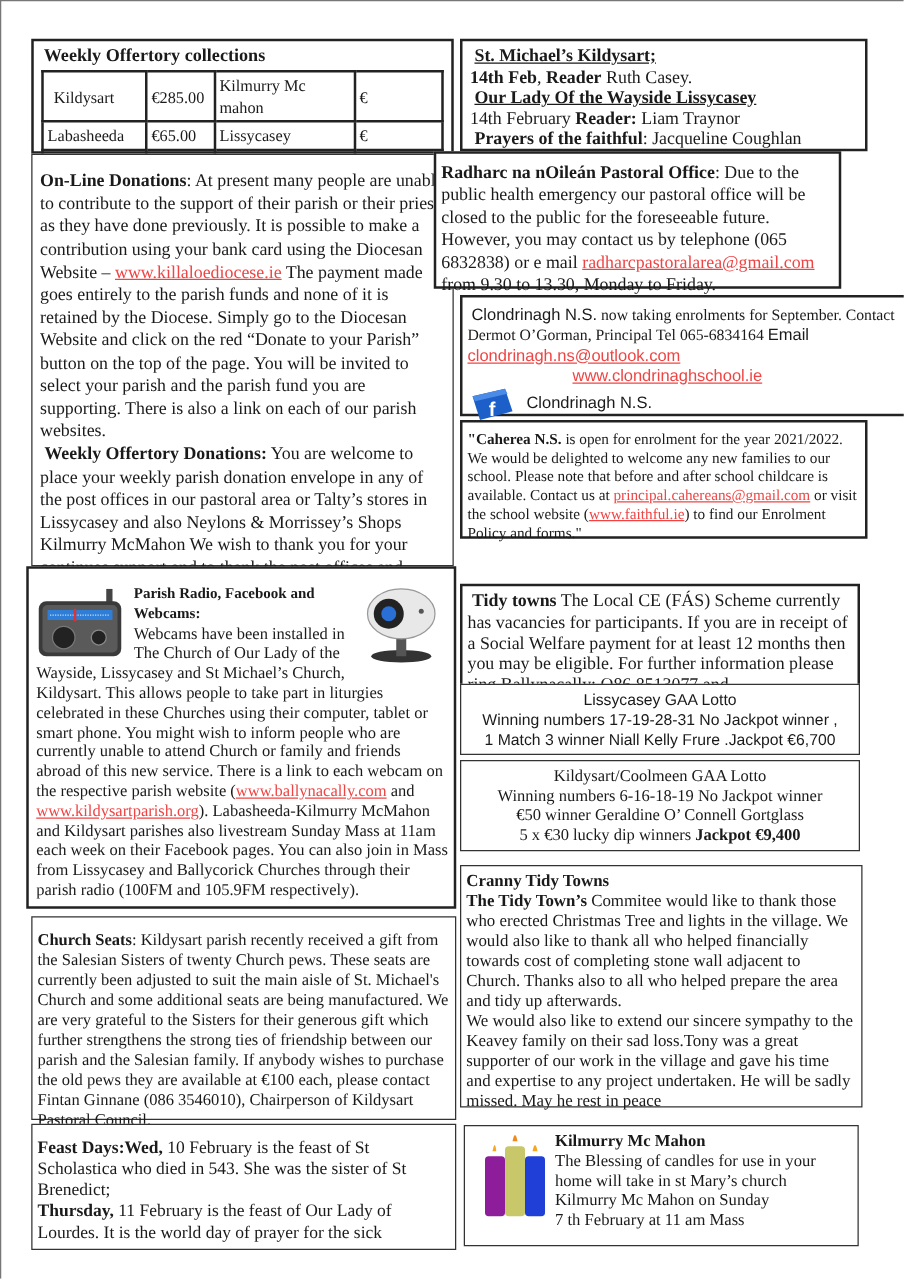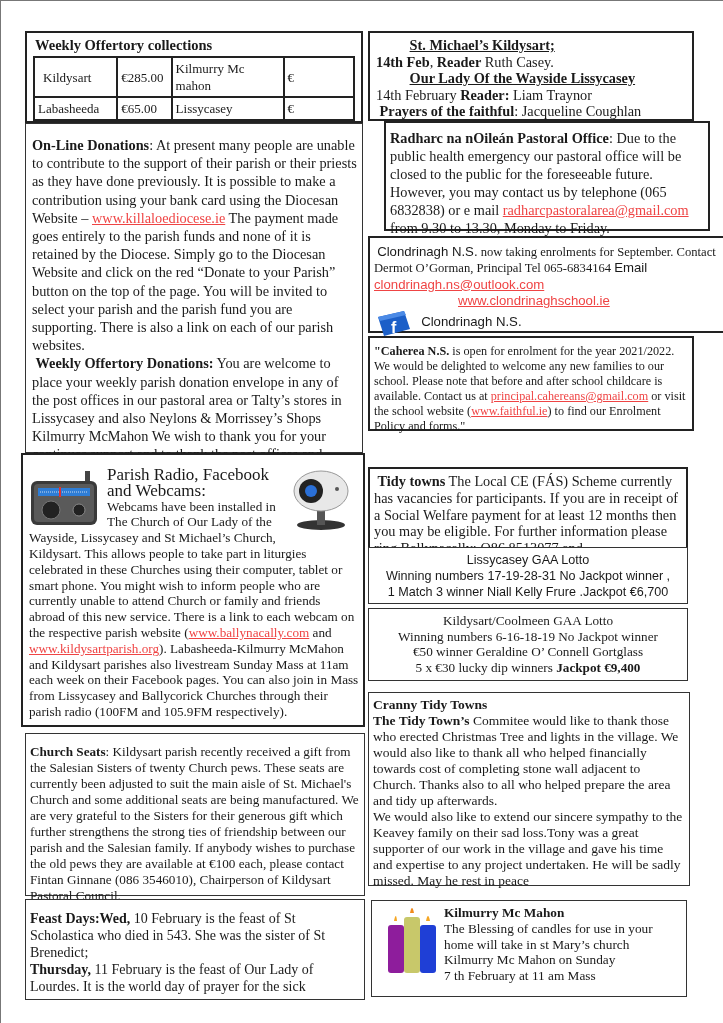--- a/index.html
+++ b/index.html
@@ -4,43 +4,43 @@
 <style>
   html, body { margin:0; padding:0; background:#fff; }
   body { width:723px; height:1023px; position:relative; overflow:hidden;
          font-family:"Liberation Serif", serif; color:#1a1a1a; }
   .page-edge { position:absolute; left:0; top:0; width:723px; height:1023px;
                border-top:1px solid #777; border-left:1px solid #777; box-sizing:border-box; }
   .box { position:absolute; border:2px solid #222; box-sizing:border-box; background:#fff;
          font-size:14px; line-height:17px; padding:2px 4px; }
   .box.thin { border:1.5px solid #333; }
   b, .b { font-weight:bold; }
-  .u { text-decoration:underline;margin-left:30px; }
+  .u { text-decoration:underline; }
   a, .link { color:#ef4444; text-decoration:underline; }
   .sans { font-family:"Liberation Sans", sans-serif; }
   p { margin:0; }
 
   
   #offertory { left:25px; top:31px; width:338px; height:92px; padding:4px 6px; }
   #offertory h3 { margin:0 0 2px 2px; font-size:14.5px; }
   #offertory table { border-collapse:collapse; width:100%; font-size:13px; }
   #offertory td { border:2px solid #222; padding:2px 3px; height:17px; }
 
   #donations { left:25px; top:123px; width:338px; height:330px; padding:12px 4px 4px 6px; font-size:14.3px; line-height:18.2px; }
 
   #radio { left:21px; top:453px; width:344px; height:274px; padding:12px 4px 4px 6px; font-size:13.2px; line-height:15.8px; }
   #radio .icon-radio { float:left; width:70px; height:56px; margin:4px 8px 0 0; }
   #radio .icon-cam { float:right; width:62px; height:62px; margin:2px 8px 0 6px; }
-  #radio .title { font-size:17px; font-weight:normal; margin-left:4px; }
+  #radio .title { font-size:12px; font-weight:bold; margin-left:4px; }
 
   #seats { left:25px; top:733px; width:340px; height:163px; padding:10px 4px 4px 4px; font-size:13.2px; line-height:16px; }
   #feast { left:25px; top:899px; width:340px; height:101px; padding:10px 4px 4px 4px; font-size:14px; line-height:17px; }
 
   #readers { left:368px; top:31px; width:326px; height:90px; padding:4px 6px; font-size:14.3px; line-height:16.5px; }
-  #pastoral { left:384px; top:121px; width:326px; height:110px; padding:6px 4px; font-size:14.3px; line-height:18px; }
+  #pastoral { left:347px; top:121px; width:326px; height:110px; padding:6px 4px; font-size:14.3px; line-height:18px; }
 
   #clondrinagh { left:368px; top:236px; width:389px; height:97px; padding:6px 4px; font-size:12.6px; line-height:15.3px; }
   #clondrinagh .sans { font-size:13.2px; }
   #caherea { left:368px; top:336px; width:326px; height:95px; padding:6px 4px; font-size:12.2px; line-height:15px; }
 
   #tidy { left:368px; top:435px; width:320px; height:112px; padding:4px 4px; font-size:14.3px; line-height:16.8px;margin-top:32px; }
   #lisslotto { left:368px; top:547px; width:320px; height:57px; padding:4px; font-size:12.6px; line-height:16px; text-align:center; }
   #kildlotto { left:368px; top:608px; width:320px; height:73px; padding:4px; font-size:13.2px; line-height:15.5px; text-align:center; }
   #cranny { left:368px; top:692px; width:322px; height:194px; padding:4px 4px; font-size:13.5px; line-height:16px; }
 

